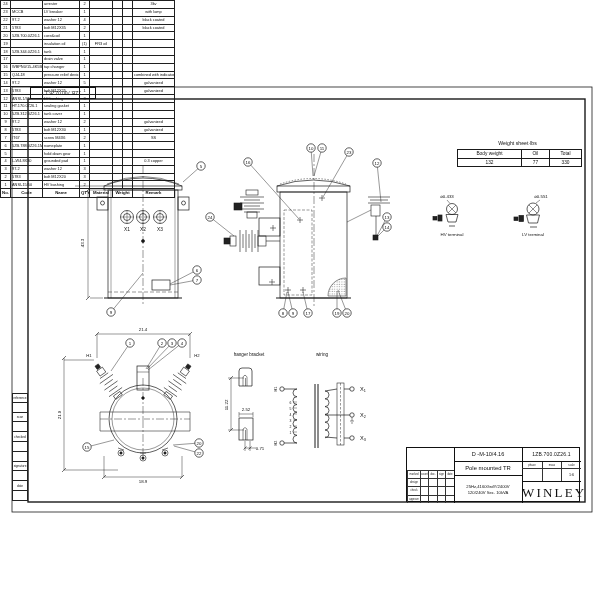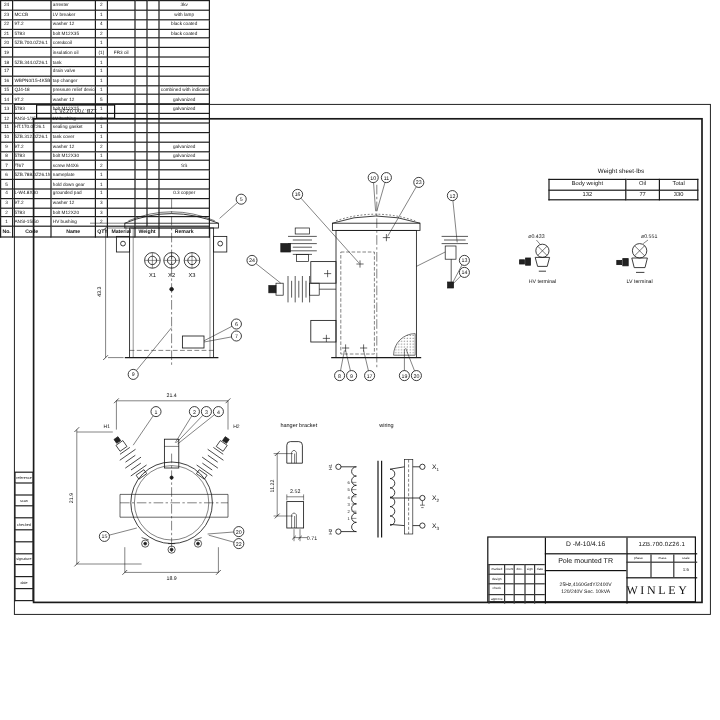--- a/index.html
+++ b/index.html
@@ -36,22 +36,22 @@
   .tb-model{height:13px;border-bottom:0.6px solid #111;font-size:5.6px;line-height:13px;text-align:center;}
   .tb-product{height:13px;border-bottom:0.6px solid #111;font-size:5.9px;line-height:13px;text-align:center;}
   .tb-spec{height:28px;font-size:4.2px;text-align:center;line-height:5.6px;padding-top:8px;}
   .tb-right{position:absolute;left:115px;top:0;width:59px;height:55px;}
   .tb-num{height:13px;border-bottom:0.6px solid #111;font-size:5px;line-height:13px;text-align:center;letter-spacing:0.2px;}
   .tb-scale{height:19px;border-bottom:0.6px solid #111;display:grid;grid-template-columns:20px 19px 20px;grid-template-rows:7px 12px;}
   .tb-scale div{border-left:0.4px solid #333;border-bottom:0.4px solid #333;font-size:2.7px;color:#222;
            display:flex;align-items:center;justify-content:center;overflow:hidden;}
   .tb-scale div:nth-child(1),.tb-scale div:nth-child(4){border-left:none;}
   .tb-scale div:nth-child(n+4){border-bottom:none;font-size:3.7px;color:#111;}
-  .tb-company{height:22px;font-family:"Liberation Serif",serif;font-size:10px;letter-spacing:2.2px;
-           text-align:left;line-height:22px;}
+  .tb-company{height:22px;font-family:"Liberation Serif",serif;font-size:13px;letter-spacing:2.2px;
+           text-align:right;line-height:22px;}
 </style>
 </head>
 <body>
 
 <div id="sheet">
 
   <svg id="art" width="600" height="600" viewBox="0 0 600 600">
     <defs>
       <pattern id="dots" width="2.4" height="2.4" patternUnits="userSpaceOnUse">
         <circle cx="1" cy="1" r="0.45" fill="#444"></circle>

